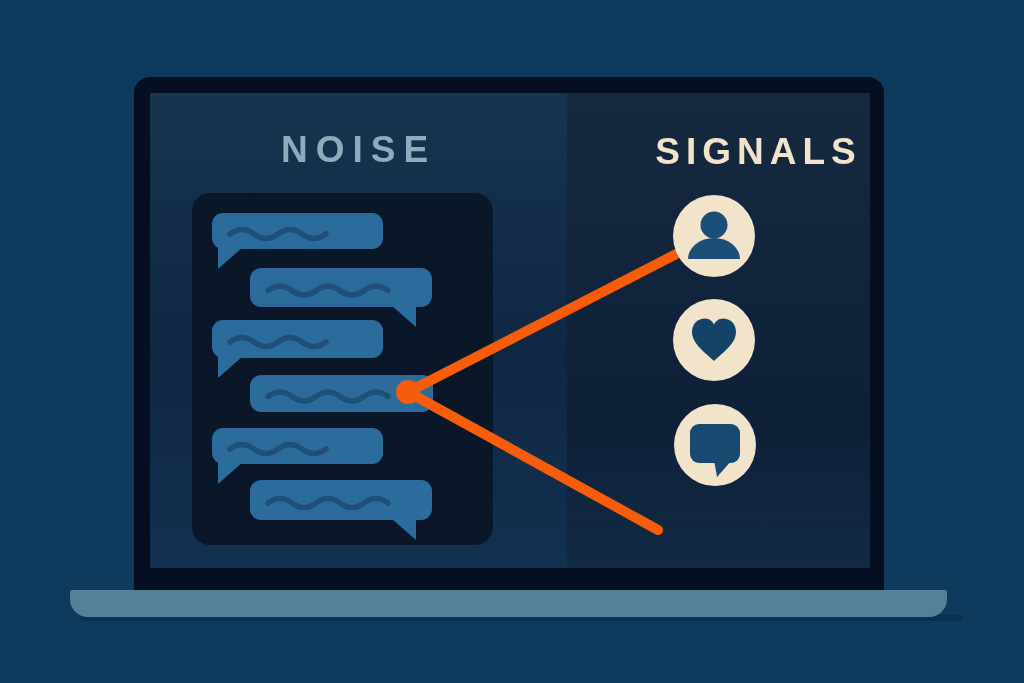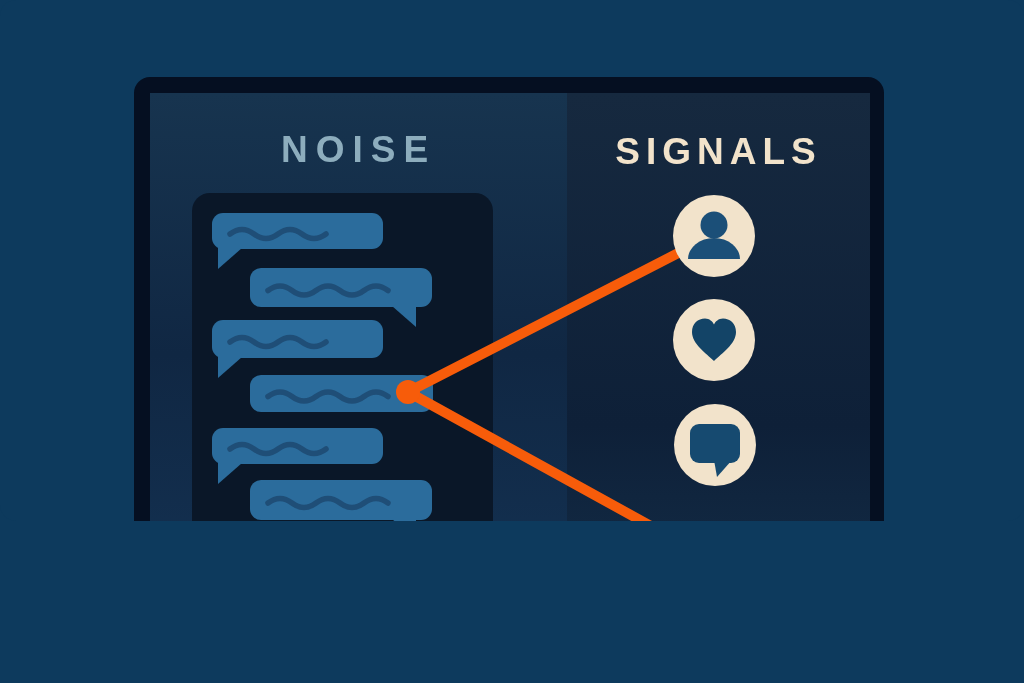--- a/index.html
+++ b/index.html
@@ -1,32 +1,32 @@
 <!DOCTYPE html>
 <html><head>
 <meta charset="utf-8">
 <style>
   html,body{margin:0;padding:0;background:#0d3a5d;}
   .stage{
-    position:relative;width:1024px;height:521px;overflow:hidden;
+    position:relative;width:1024px;height:683px;overflow:hidden;
     background:#0d3a5d;
     font-family:"Liberation Sans",sans-serif;
     border-radius:16px;
   }
   
   .bezel{position:absolute;left:134px;top:77px;width:750px;height:513px;
     background:#050f21;border-radius:16px 16px 0 0;}
   .screen-left{position:absolute;left:150px;top:93px;width:417px;height:475px;
     background:linear-gradient(180deg,#17344f 0%,#102743 55%,#133050 100%);}
   .screen-right{position:absolute;left:567px;top:93px;width:303px;height:475px;
     background:linear-gradient(180deg,#16293f 0%,#0e2038 70%,#122a44 100%);}
   .title{position:absolute;margin:0;font-weight:700;font-size:37px;line-height:38px;
     text-align:center;letter-spacing:8px;}
   .title.noise{left:150px;top:131px;width:417px;color:#8dadbd;}
-  .title.signals{left:567px;top:133px;width:303px;color:#f2e3cb;letter-spacing:6px;}
+  .title.signals{left:567px;top:133px;width:303px;color:#f2e3cb;letter-spacing:6px;padding-left:40px;}
   .chat-panel{position:absolute;left:192px;top:193px;width:301px;height:352px;
     background:#0a1728;border-radius:18px;}
   
   .bubble{position:absolute;background:#2b6c9c;border-radius:11px;z-index:2;}
   .bubble .tail{position:absolute;width:24px;height:21px;background:#2b6c9c;top:100%;margin-top:-1px;}
   .bubble .tail.left{left:6px;clip-path:polygon(0 0,100% 0,0 100%);}
   .bubble .tail.right{right:16px;clip-path:polygon(0 0,100% 0,100% 100%);}
   .bubble svg{position:absolute;left:0;top:0;}
   
   .signal-item{position:absolute;width:82px;height:82px;border-radius:50%;

